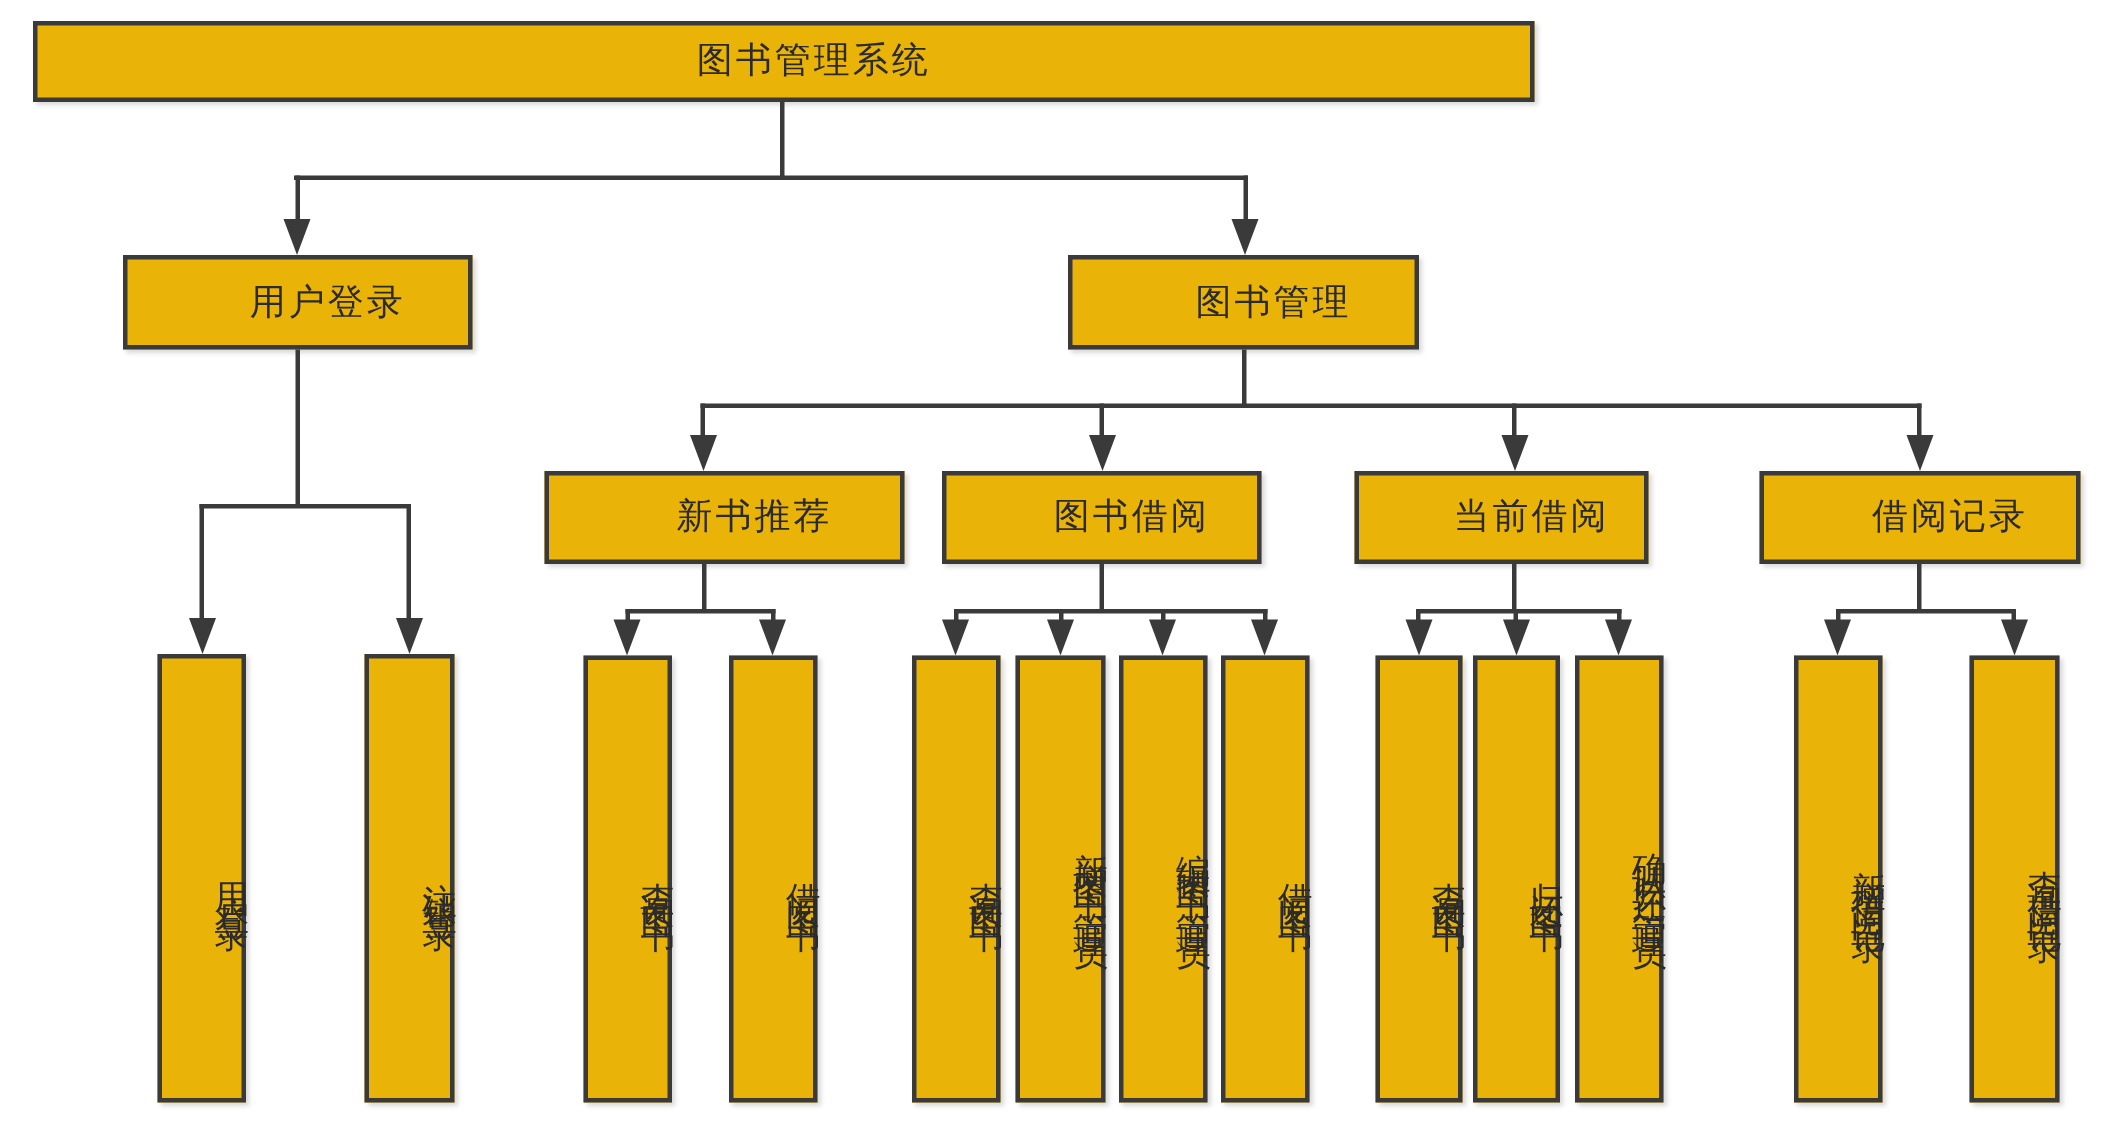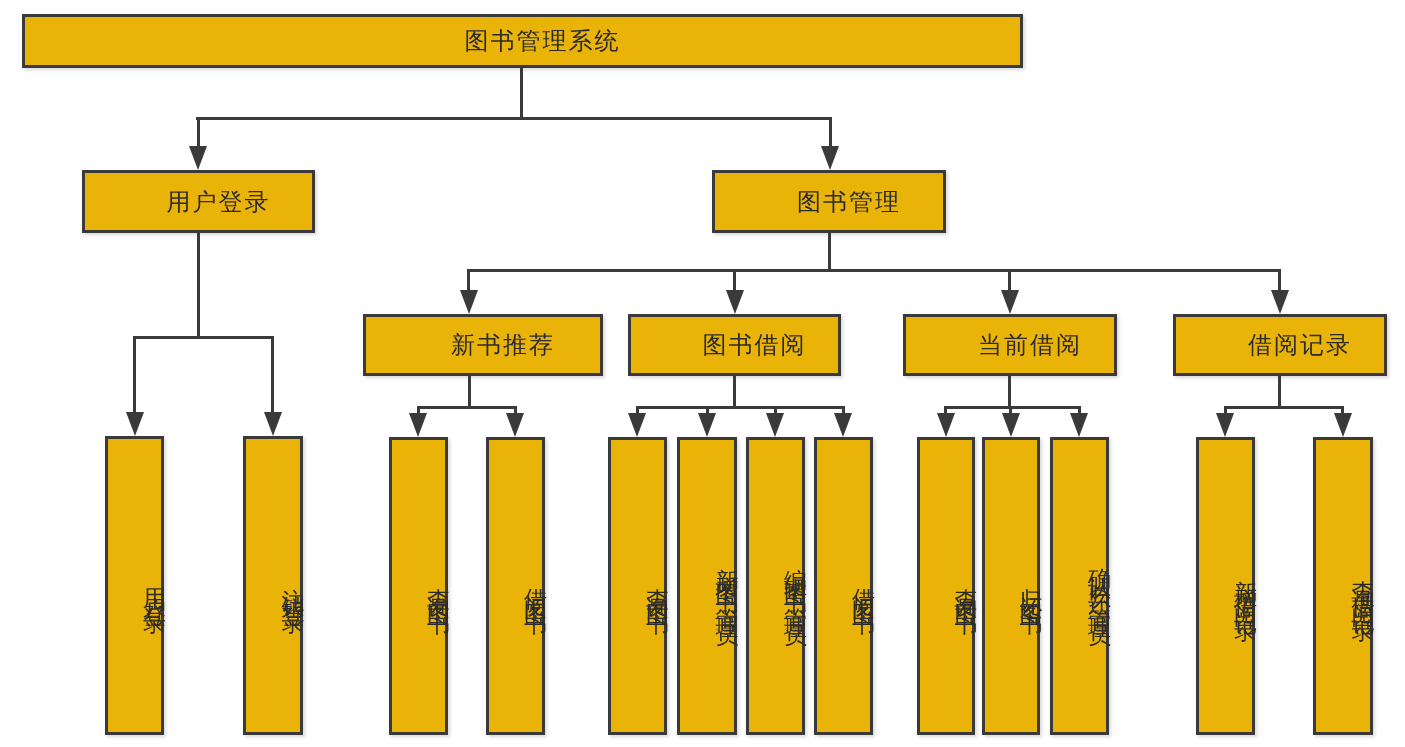--- a/index.html
+++ b/index.html
@@ -83,21 +83,21 @@
   <div class="ar" style="left:1001px;top:290px"></div>
   <div class="vl" style="left:1278px;top:269px;height:24px"></div>
   <div class="ar" style="left:1271px;top:290px"></div>
 
   <div class="box" style="left:363px;top:314px;width:240px;height:62px">
     <span class="hlabel">新书推荐</span>
   </div>
   <div class="box" style="left:628px;top:314px;width:213px;height:62px">
     <span class="hlabel">图书借阅</span>
   </div>
-  <div class="box" style="left:903px;top:314px;width:214px;height:62px">
+  <div class="box" style="left:903px;top:314px;width:196px;height:62px">
     <span class="hlabel">当前借阅</span>
   </div>
   <div class="box" style="left:1173px;top:314px;width:214px;height:62px">
     <span class="hlabel">借阅记录</span>
   </div>
 
   <div class="vl" style="left:468px;top:376px;height:32px"></div>
   <div class="hl" style="left:417px;top:406px;width:100px"></div>
   <div class="vl" style="left:417px;top:406px;height:9px"></div>
   <div class="ar" style="left:409px;top:413px"></div>

